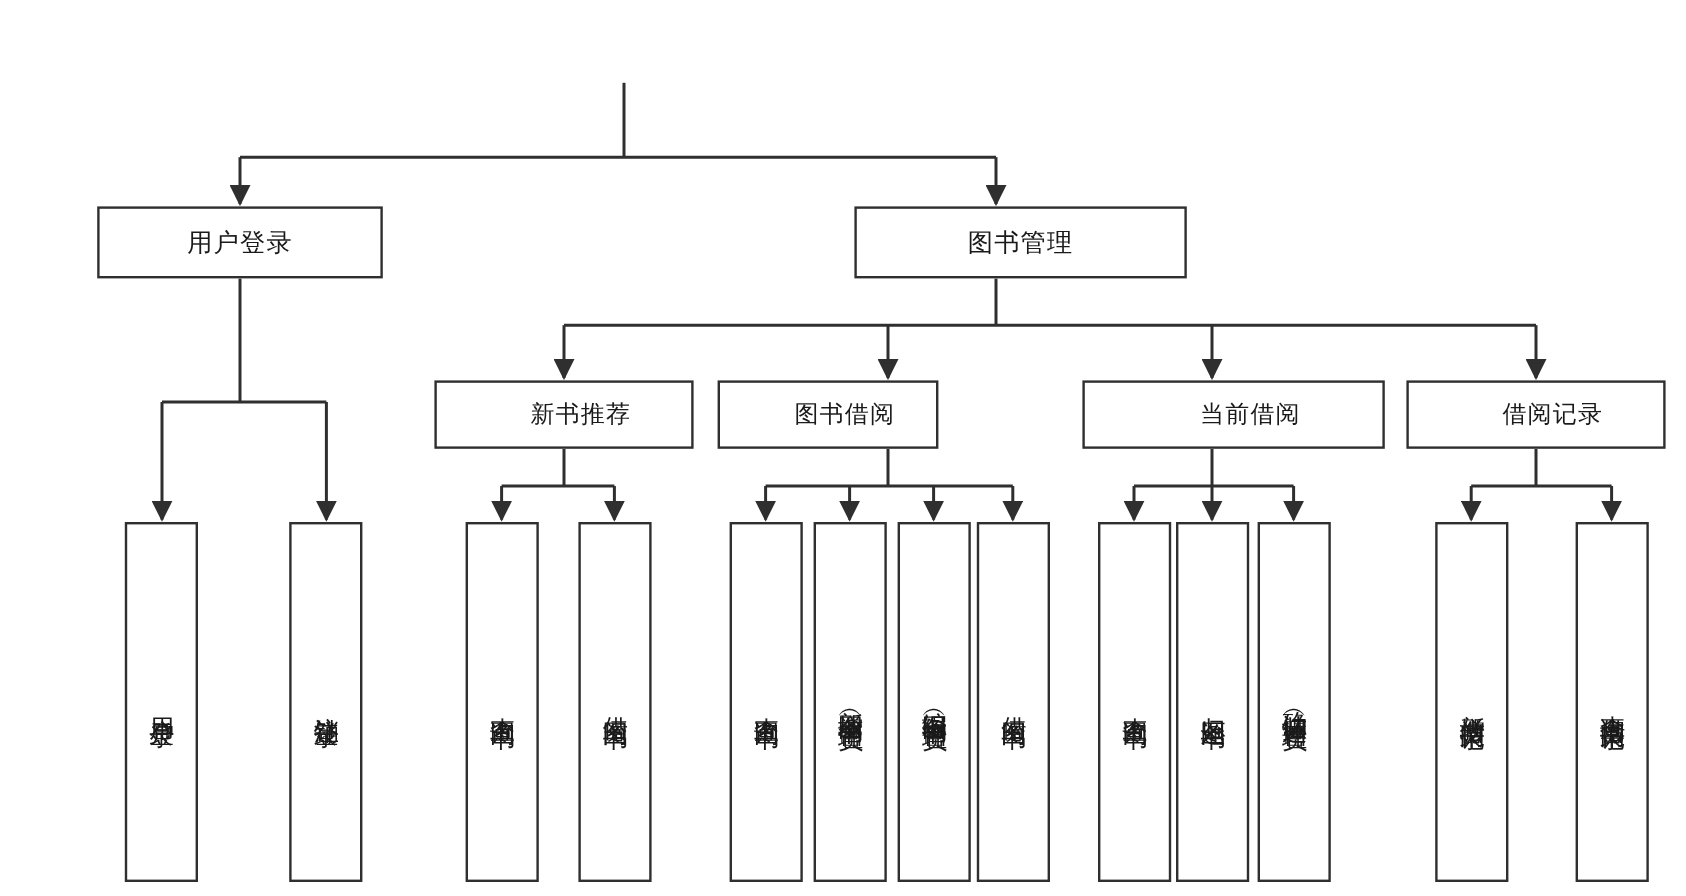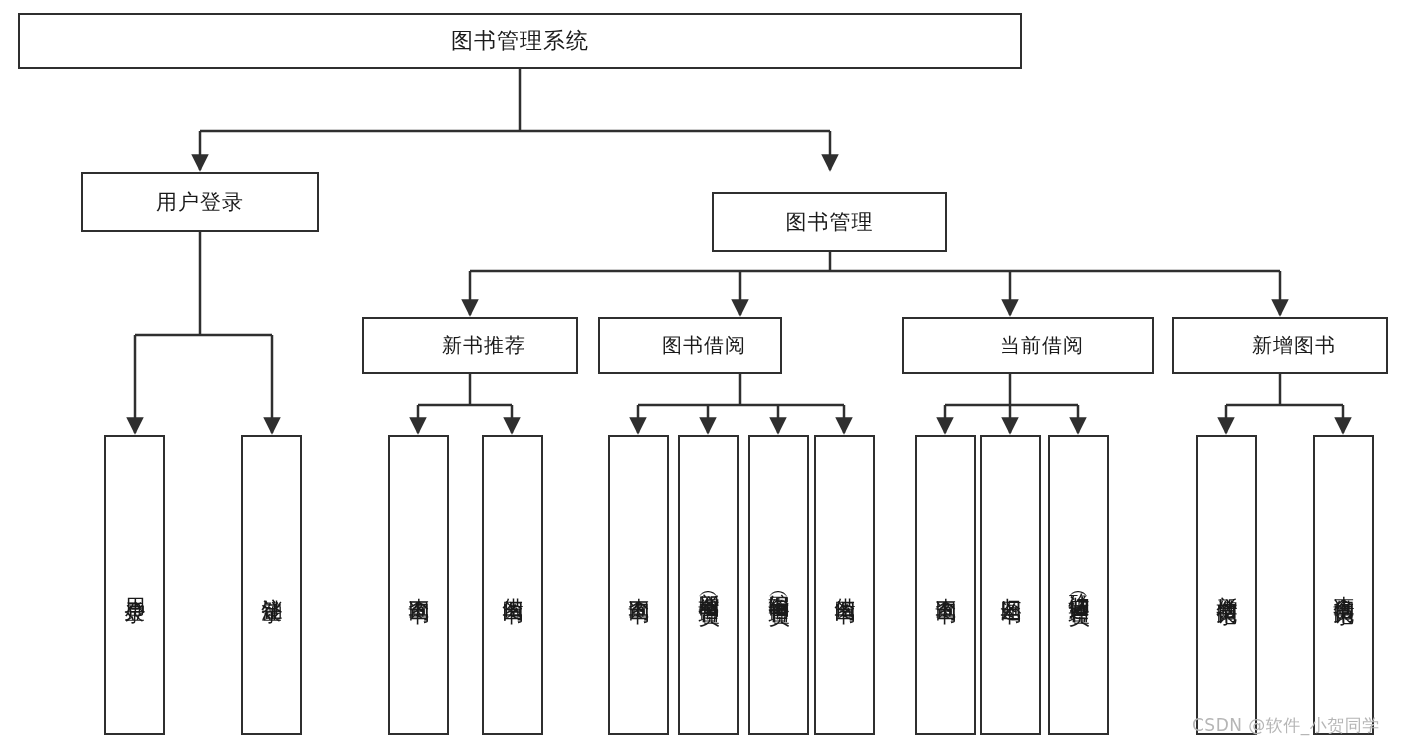--- a/index.html
+++ b/index.html
@@ -121,46 +121,43 @@
       <path d="M 1010 405 L 1010 433" marker-end="url(#arrow)"></path>
       <path d="M 1078 405 L 1078 433" marker-end="url(#arrow)"></path>
 
       <path d="M 1280 374 L 1280 405"></path>
       <path d="M 1226 405 L 1343 405"></path>
       <path d="M 1226 405 L 1226 433" marker-end="url(#arrow)"></path>
       <path d="M 1343 405 L 1343 433" marker-end="url(#arrow)"></path>
     </g>
   </svg>
 
-  <div class="node root" style="left:18px; top:13px; width:1004px; height:56px;">
-    <span class="htext">图书管理系统</span>
-  </div>
 
   <div class="node lvl2" style="left:81px; top:172px; width:238px; height:60px;">
     <span class="htext">用户登录</span>
   </div>
 
-  <div class="node lvl2" style="left:712px; top:172px; width:235px; height:60px;margin-top:20px;">
+  <div class="node lvl2" style="left:712px; top:172px; width:277px; height:60px;">
     <span class="htext">图书管理</span>
   </div>
 
   <div class="node lvl3" style="left:362px; top:317px; width:216px; height:57px;">
     <span class="htext">新书推荐</span>
   </div>
 
   <div class="node lvl3" style="left:598px; top:317px; width:184px; height:57px;">
     <span class="htext">图书借阅</span>
   </div>
 
   <div class="node lvl3" style="left:902px; top:317px; width:252px; height:57px;">
     <span class="htext">当前借阅</span>
   </div>
 
   <div class="node lvl3" style="left:1172px; top:317px; width:216px; height:57px;">
-    <span class="htext">新增图书</span>
+    <span class="htext">借阅记录</span>
   </div>
 
   <div class="node leaf" style="left:104px; top:435px; width:61px; height:300px;">
     <span class="vtext">用户登录</span>
   </div>
 
   <div class="node leaf" style="left:241px; top:435px; width:61px; height:300px;">
     <span class="vtext">注销登录</span>
   </div>
 
@@ -201,15 +198,14 @@
   </div>
 
   <div class="node leaf" style="left:1196px; top:435px; width:61px; height:300px;">
     <span class="vtext">新增借阅记录</span>
   </div>
 
   <div class="node leaf" style="left:1313px; top:435px; width:61px; height:300px;">
     <span class="vtext">查询借阅记录</span>
   </div>
 
-  <div id="watermark">CSDN @软件_小贺同学</div>
 
 </div>
 
 </body></html>

